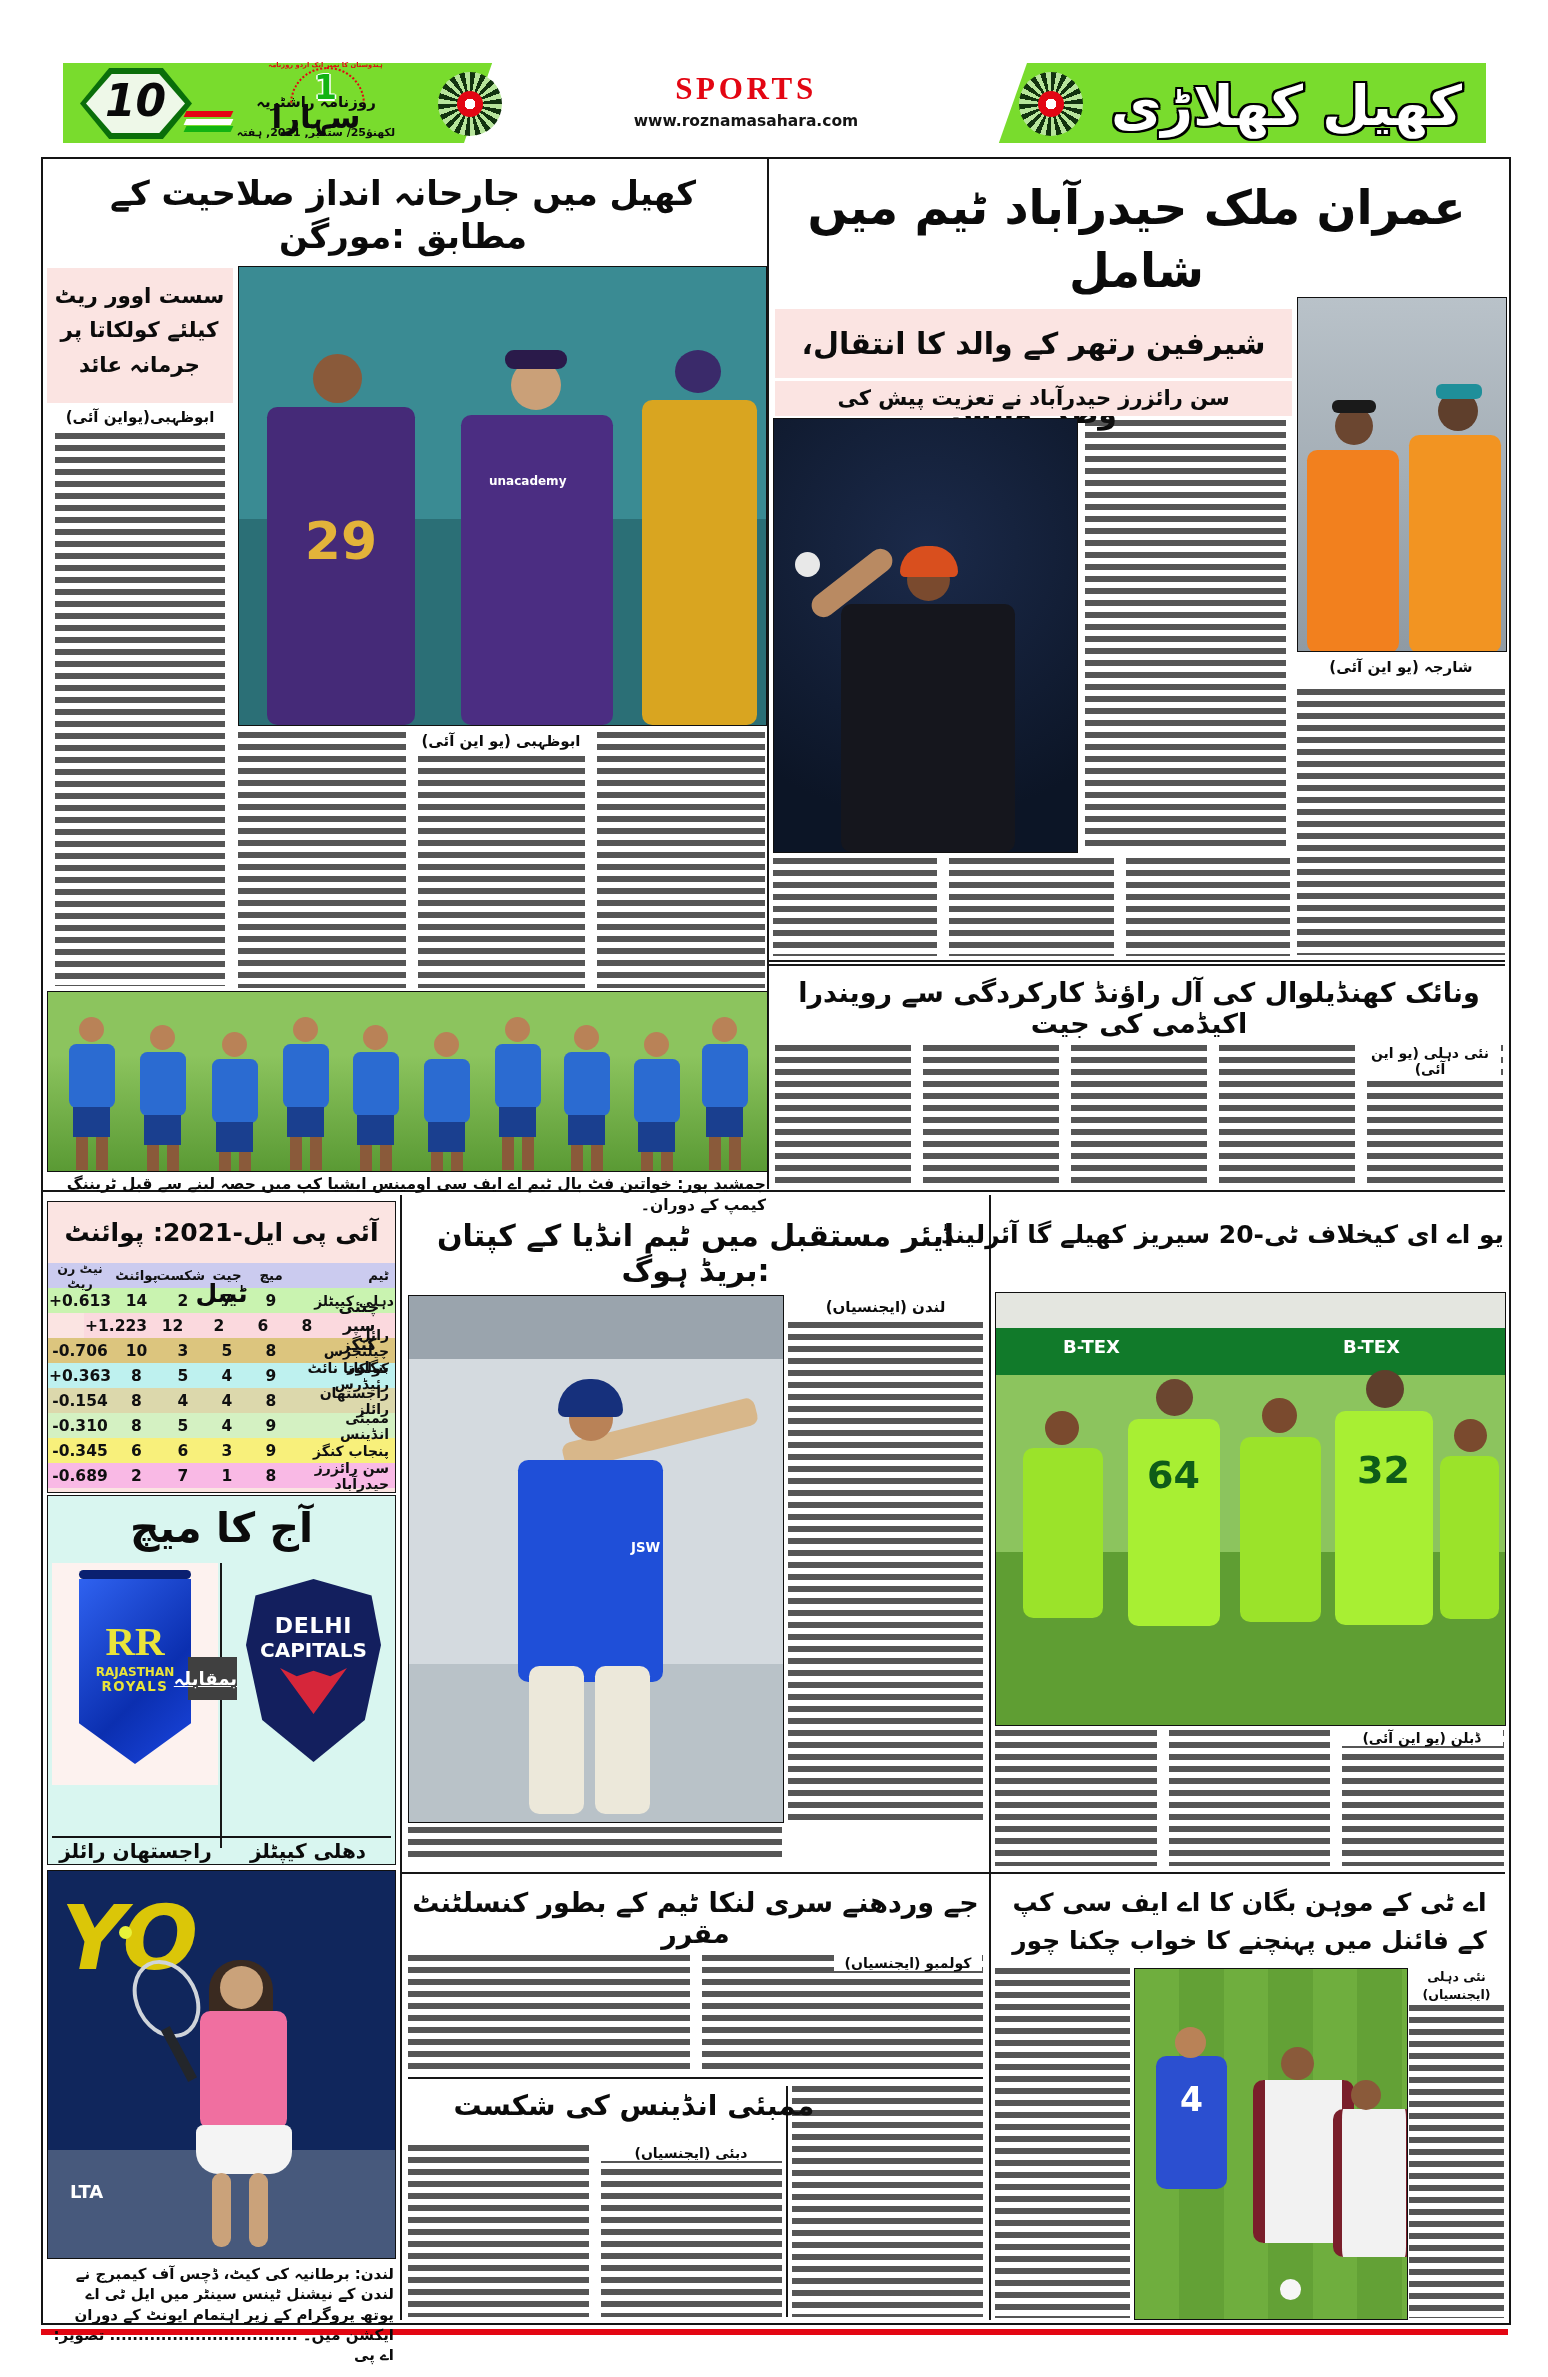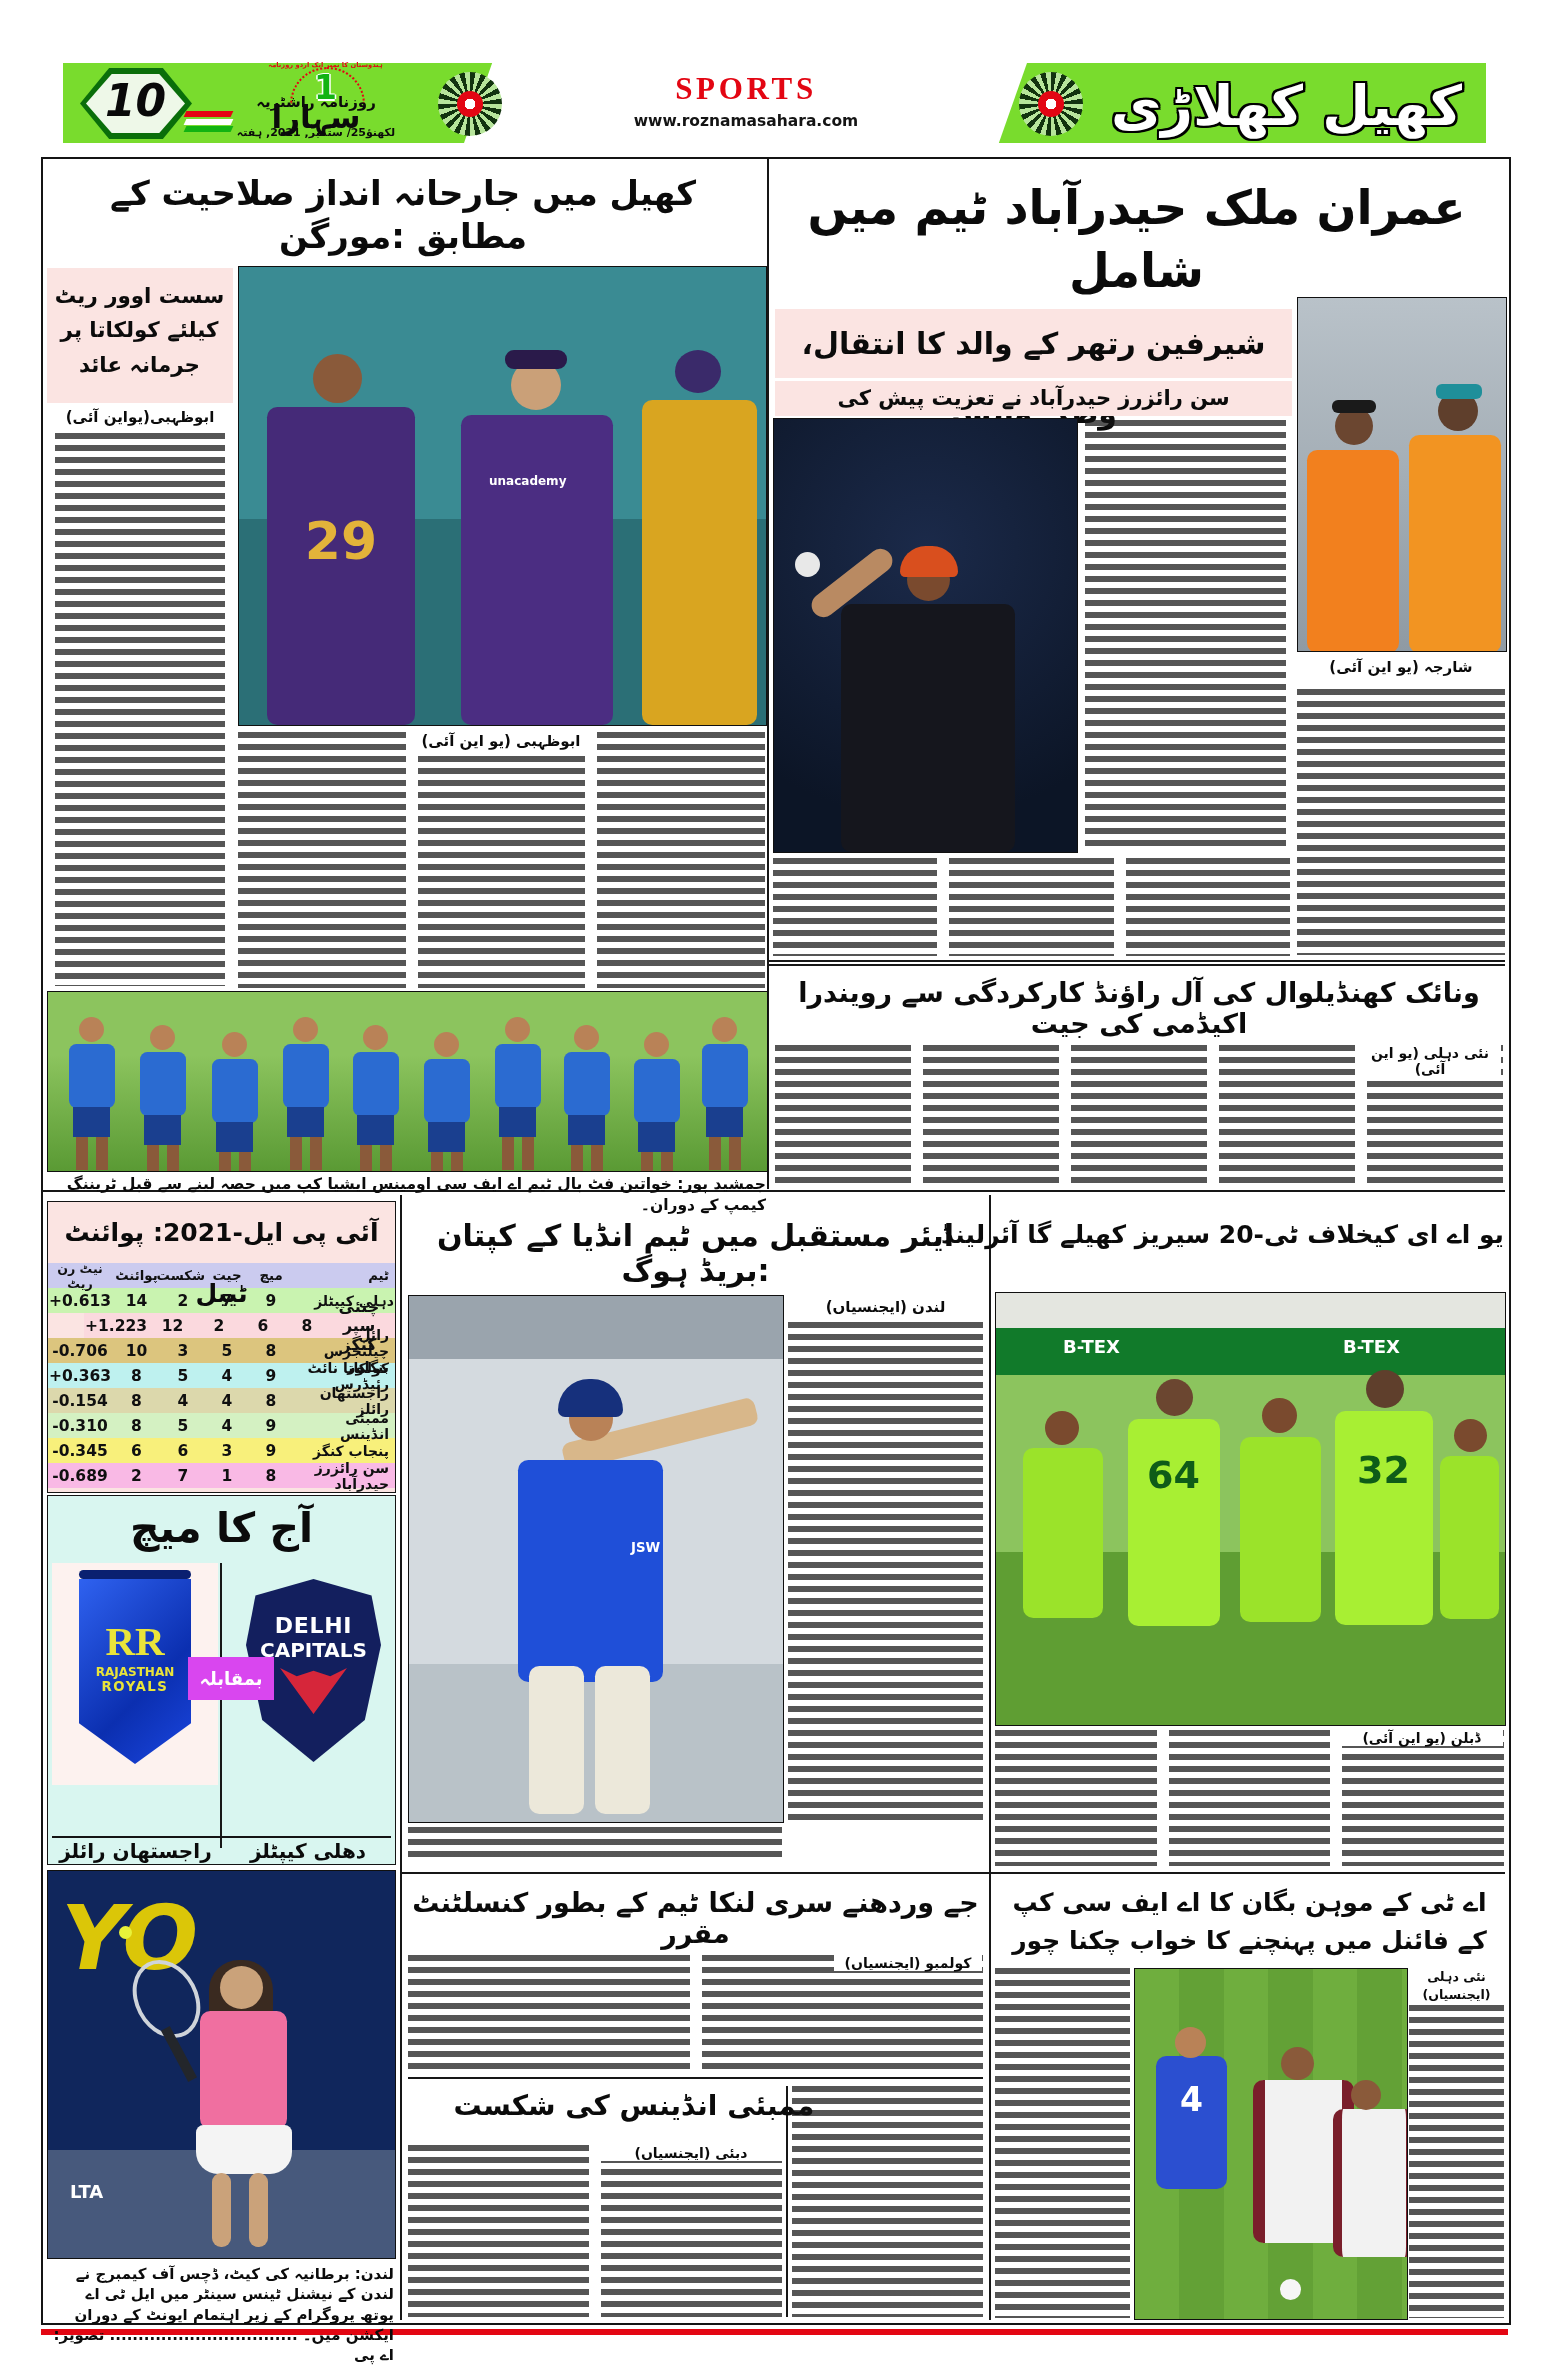--- a/index.html
+++ b/index.html
@@ -303,21 +303,21 @@
 
     <div class="abs" style="left:31px;top:74px;width:112px;height:194px;">
       <div style="height:9px;background:#0a2070;border-radius:4.4px;"></div>
       <div style="height:185px;background:linear-gradient(135deg,#2f62f0,#0b2fb0 60%,#1b46e0);clip-path:polygon(0 0,100% 0,100% 78%,50% 100%,0 78%);text-align:center;">
         <div style="padding-top:38px;font-family:'Liberation Serif',serif;font-size:41px;font-weight:bold;color:#e9e43a;">RR</div>
         <div style="font-size:12px;color:#e9e43a;font-weight:bold;">RAJASTHAN</div>
         <div style="font-size:13.3px;color:#e9e43a;font-weight:bold;letter-spacing:1.5px;">ROYALS</div>
       </div>
     </div>
 
-    <div class="abs ur ctr" style="left:140px;top:161px;width:86px;height:43px;background:#d946ef;color:#ffffff;font-size:18px;line-height:43px;z-index:2;">
+    <div class="abs ur ctr" style="left:140px;top:161px;width:49px;height:43px;background:#404040;color:#ffffff;font-size:18px;line-height:43px;z-index:2;text-decoration:underline;">
       <span style="color:#fff;">بمقابلہ</span>
     </div>
 
     <div class="abs" style="left:198px;top:83px;width:135px;height:183px;background:#131f5e;
                 clip-path:polygon(50% 0,93% 9%,100% 36%,88% 77%,50% 100%,12% 77%,0 36%,7% 9%);text-align:center;">
       <div style="padding-top:34px;font-size:22px;font-weight:bold;color:#ffffff;letter-spacing:0.7px;">DELHI</div>
       <div style="font-size:20px;font-weight:bold;color:#ffffff;">CAPITALS</div>
       <div style="margin:6px auto 0;width:67px;height:46px;background:#d6263a;clip-path:polygon(50% 100%,0 0,25% 18%,50% 6%,75% 18%,100% 0);"></div>
     </div>
     <div class="abs" style="left:4.4px;top:340px;width:339px;height:1.5px;background:#141414;"></div>

